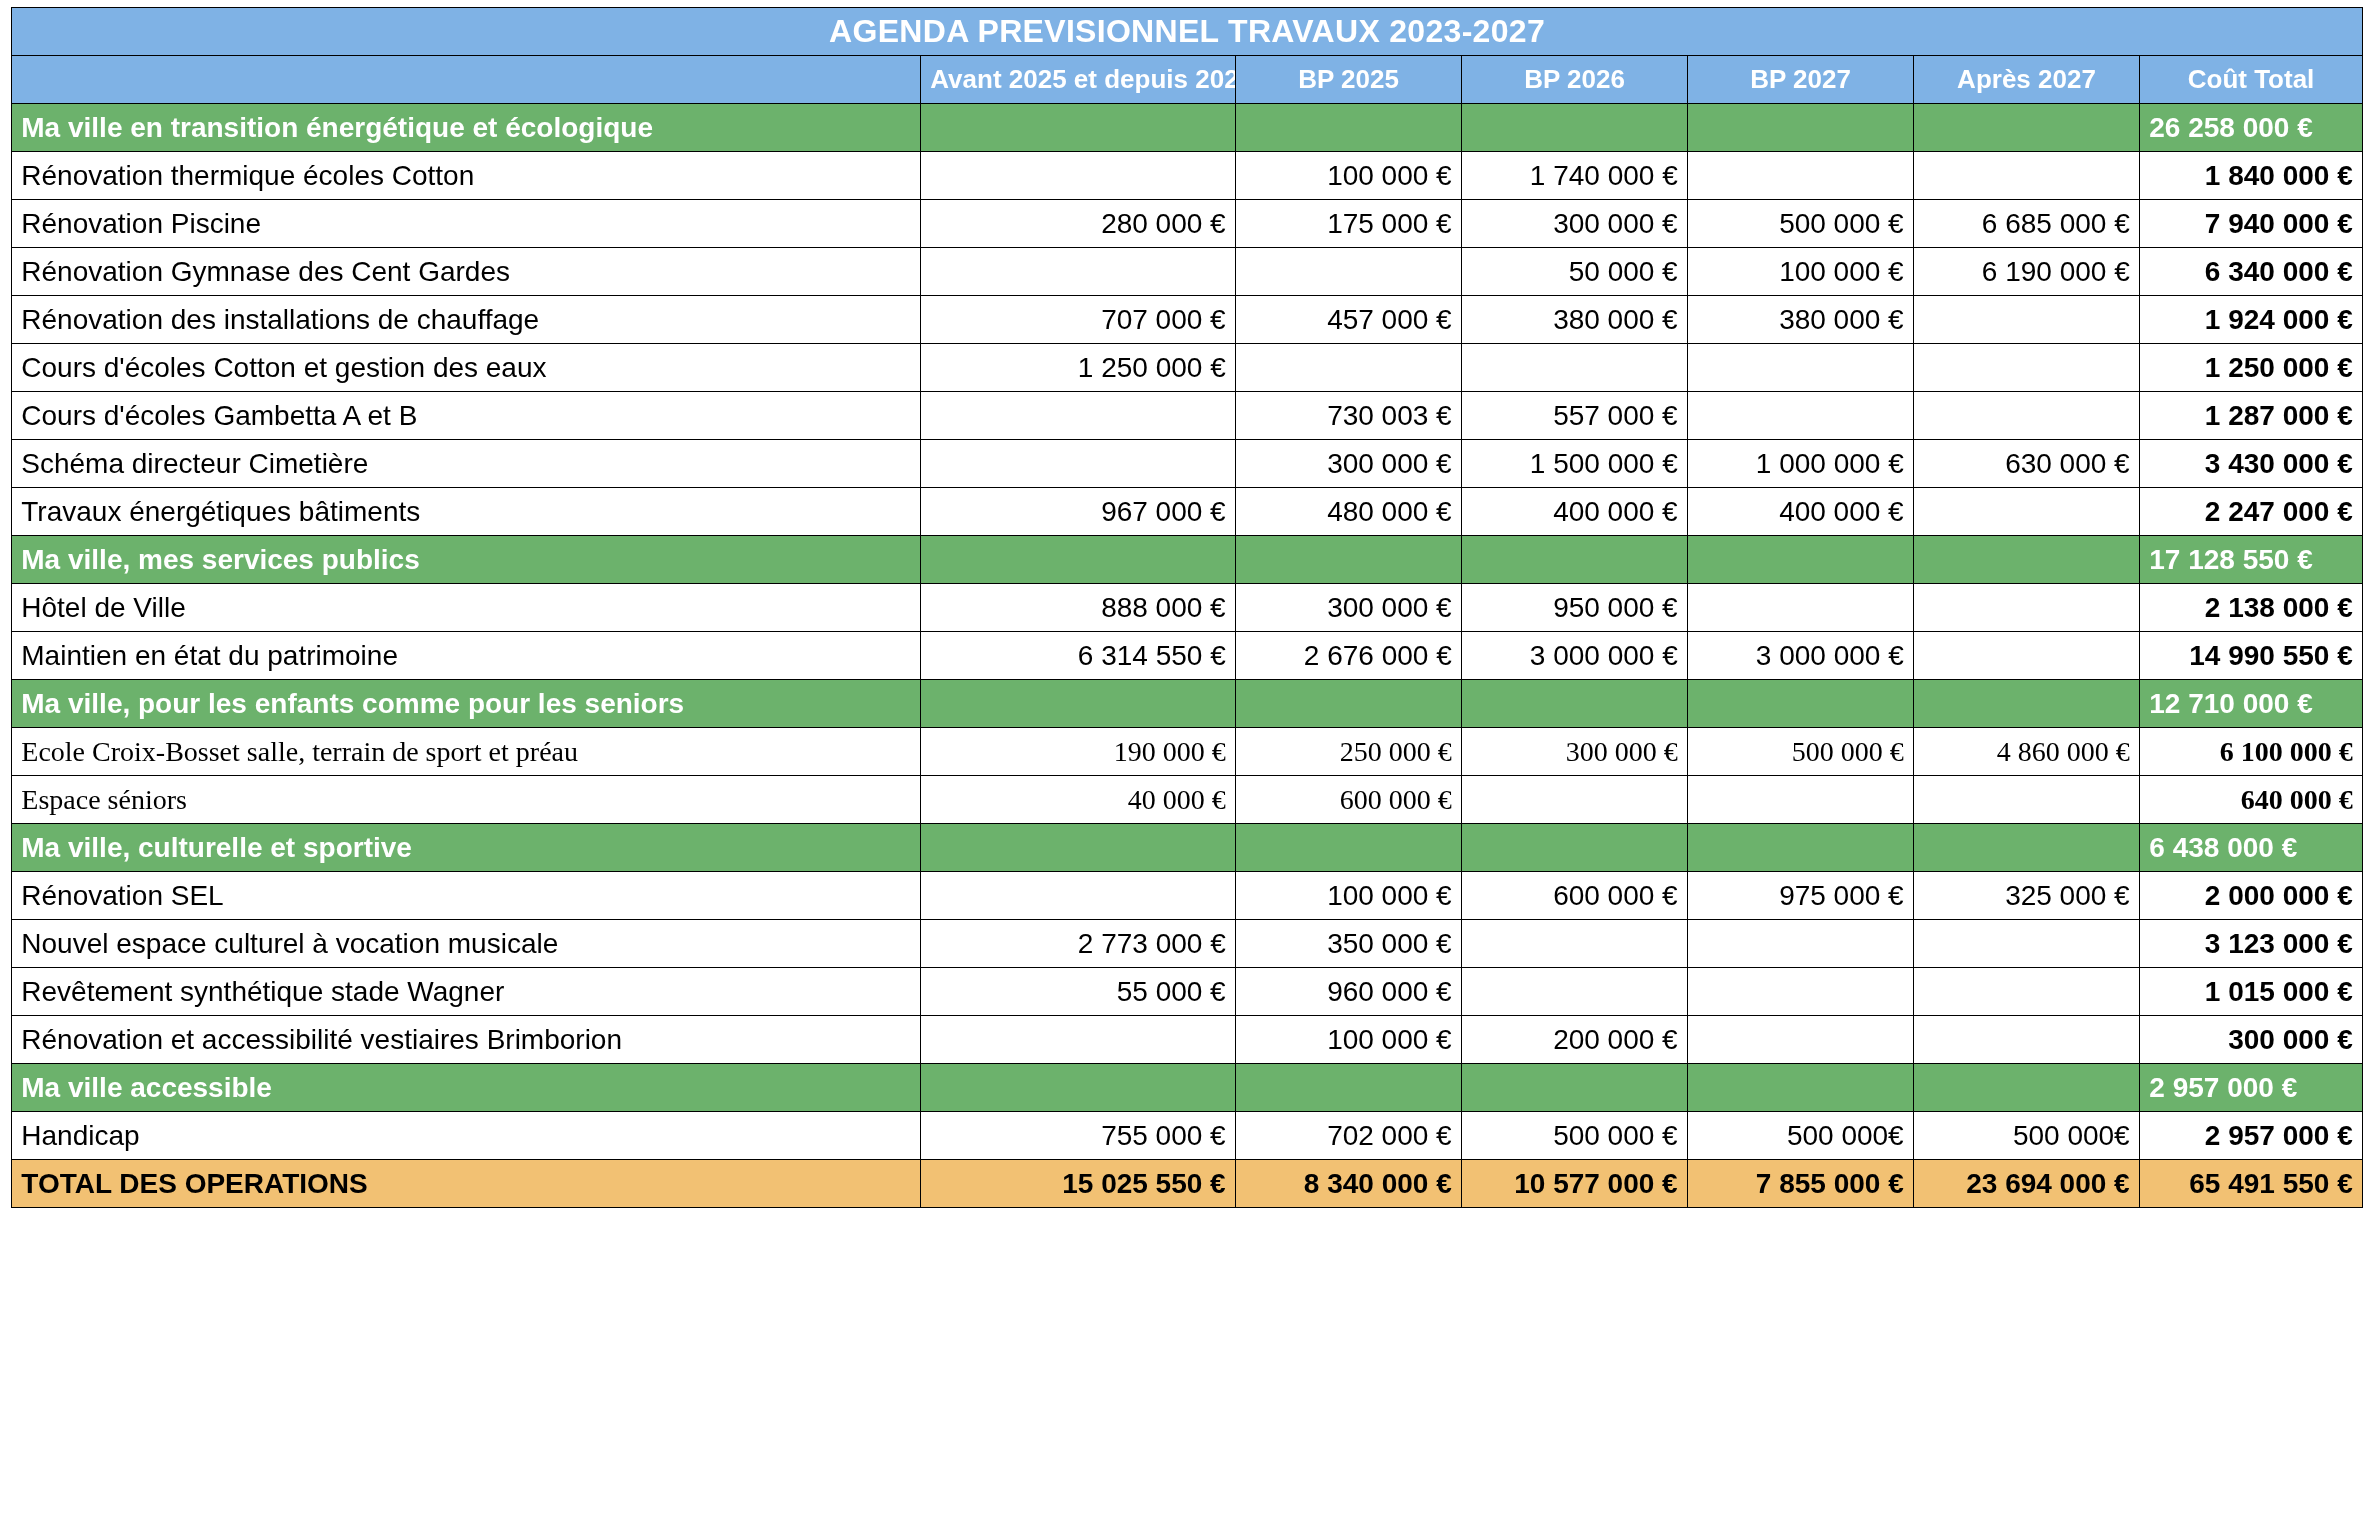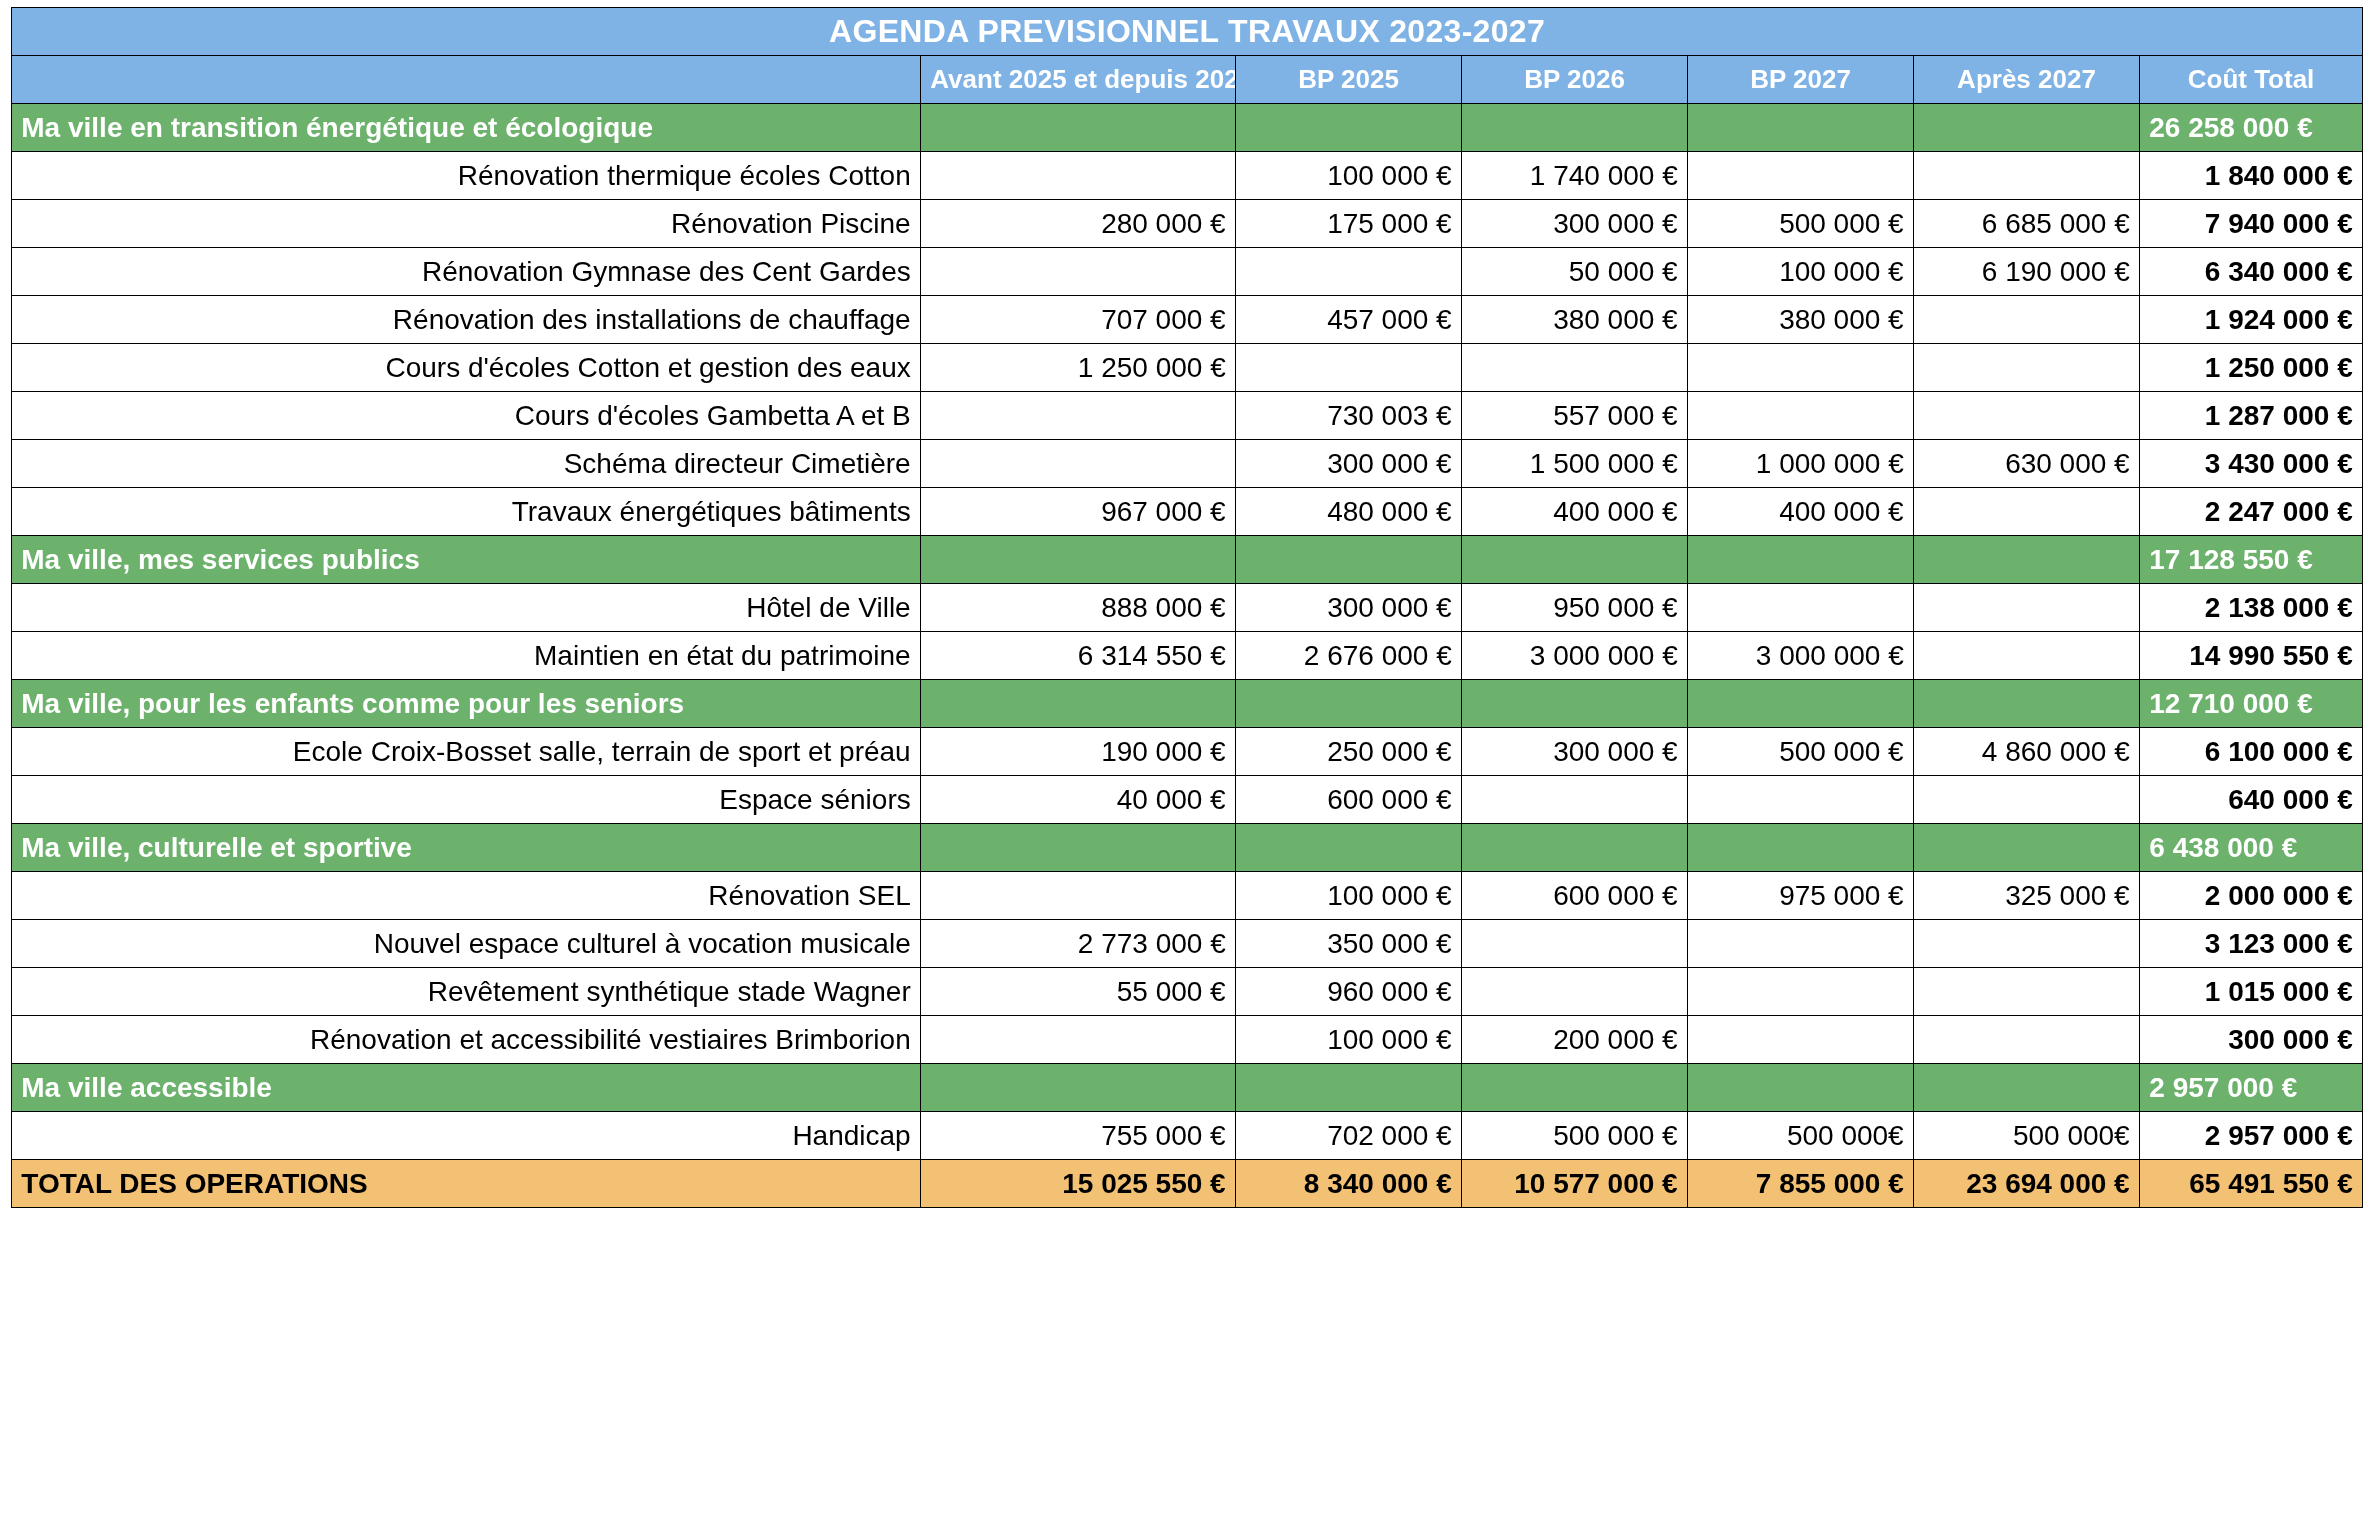--- a/index.html
+++ b/index.html
@@ -66,33 +66,33 @@
     background: #6CB26C;
     color: #ffffff;
     font-weight: bold;
     font-size: 28px;
     height: 46px;
   }
   .section-row td.num {
     text-align: right;
   }
   .data-row td.label {
-    text-align: right;
+    text-align: left;
     font-size: 28px;
   }
   .data-row td.num {
     text-align: right;
     font-size: 28px;
   }
   .data-row td.total {
     text-align: right;
     font-weight: bold;
     font-size: 28px;
   }
-  .tall td { height: 72px; }
+  .tall td { height: 72px; font-family: Liberation Serif, serif; }
   .total-row td {
     background: #F2C173;
     font-weight: bold;
     font-size: 28px;
     height: 48px;
   }
   .total-row td.label {
   }
   .total-row td.num, .total-row td.total {
     text-align: right;

